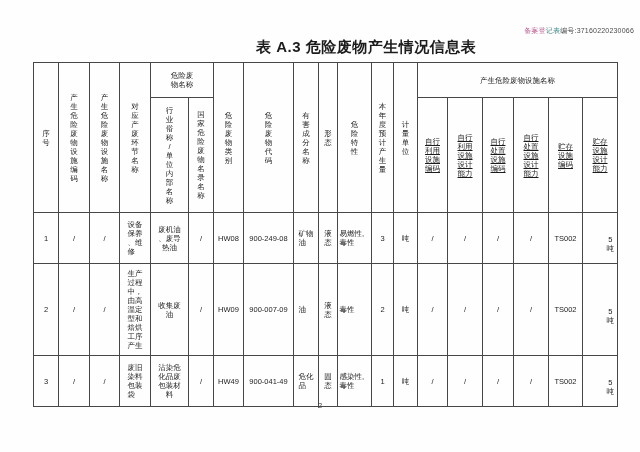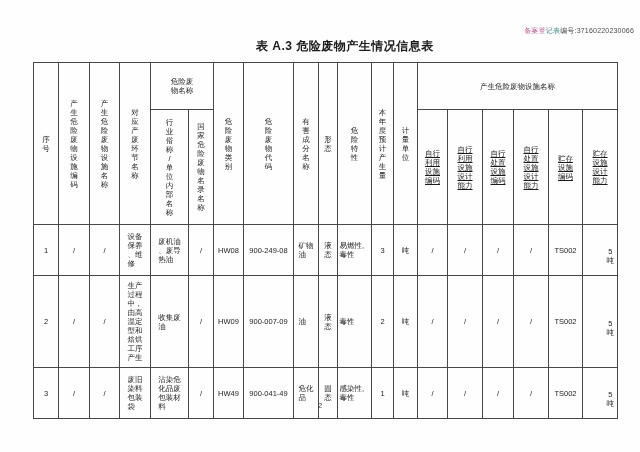--- a/index.html
+++ b/index.html
@@ -8,44 +8,44 @@
     background:#fefefe; color:#1c1c1c;
     font-family:"Liberation Sans", sans-serif;
     overflow:hidden;
   }
   .docnum {
     position:absolute; top:26px; right:6px;
     font-size:7px; letter-spacing:0.2px; white-space:nowrap;
   }
   .title {
     position:absolute; top:38px; left:256px;
-    font-size:12px; font-weight:bold; letter-spacing:0.5px; white-space:nowrap;
+    font-size:15px; font-weight:bold; letter-spacing:0.5px; white-space:nowrap;
   }
   table.wt {
     position:absolute; top:62px; left:33px;
     width:584px; border-collapse:collapse; table-layout:fixed;
   }
   .wt th, .wt td {
     border:1px solid #474747; padding:0;
     font-weight:normal; font-size:7.5px; line-height:1.2;
     text-align:center; vertical-align:middle; overflow:hidden;
     word-break:break-all; line-break:anywhere;
   }
   .wt thead tr.gh  { height:21px; }
   .wt thead tr.sh  { height:115px; }
   .wt tbody tr.r1  { height:42px; }
   .wt tbody tr.r2  { height:92px; }
   .wt tbody tr.r3  { height:42px; }
   
   .vt { width:1em;  margin:0 auto; word-break:break-all; line-break:anywhere; }
   .w2 { width:2em;  margin:5px auto; word-break:break-all; line-break:anywhere; text-align:left; }
-  .w3 { width:3em;  margin:0 auto; word-break:break-all; line-break:anywhere; text-align:left; }
+  .w3 { width:3em;  margin:0 auto; word-break:break-all; line-break:anywhere; text-align:center; }
   .w4 { width:4em;  margin:16px auto; word-break:break-all; line-break:anywhere; text-align:left; }
   .c2 { width:2em;  margin:0 auto; word-break:break-all; line-break:anywhere;text-decoration:underline; }
-  .c3 { width:3em;  margin:14px auto; word-break:break-all; line-break:anywhere; }
+  .c3 { width:3em;  margin:8px auto; word-break:break-all; line-break:anywhere; }
   .numunit { width:1em; margin:12px 3px 0 auto; word-break:break-all; line-break:anywhere; text-align:center; }
   .pagenum {
     position:absolute; top:401px; left:0; width:640px;
     text-align:center; font-size:8px; color:#3a3a3a;
   }
 </style>
 </head>
 <body>
 
 <div class="docnum">

